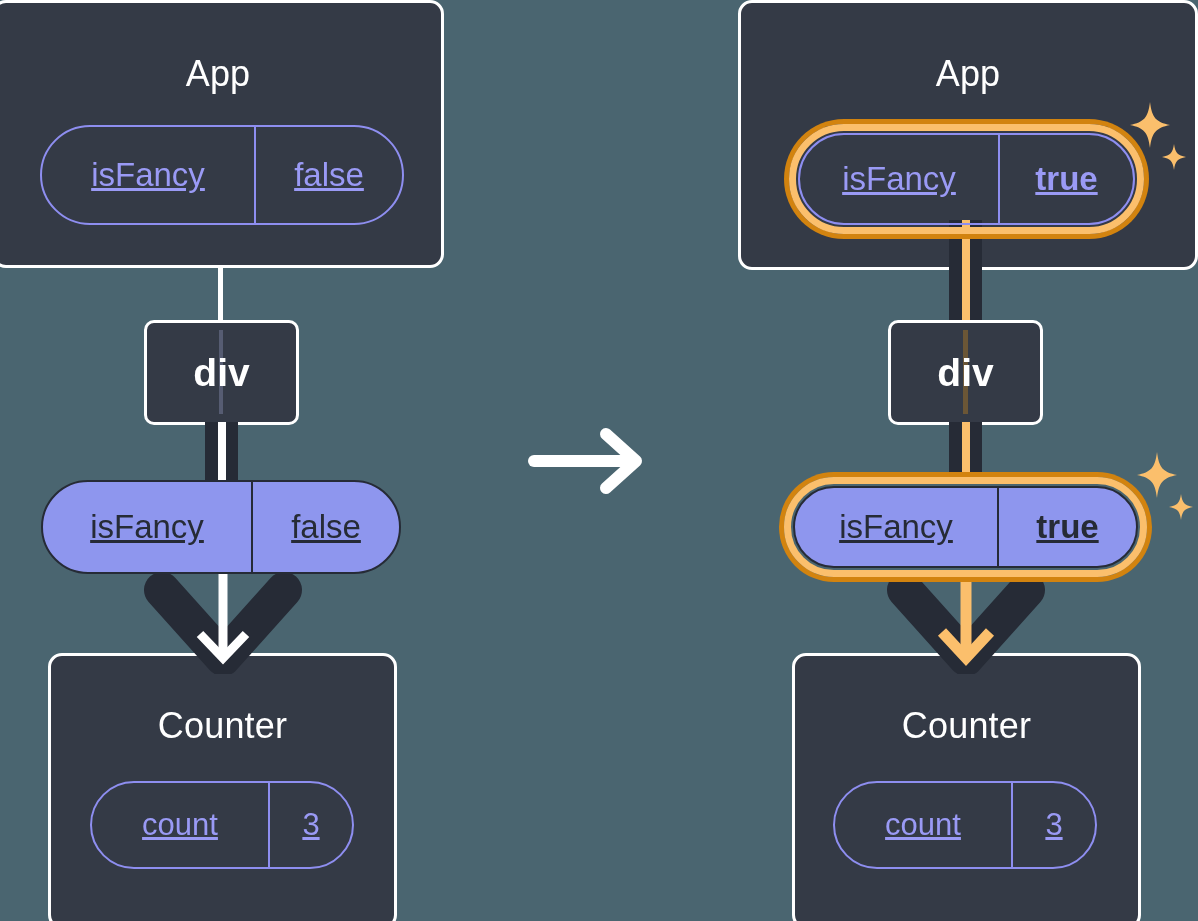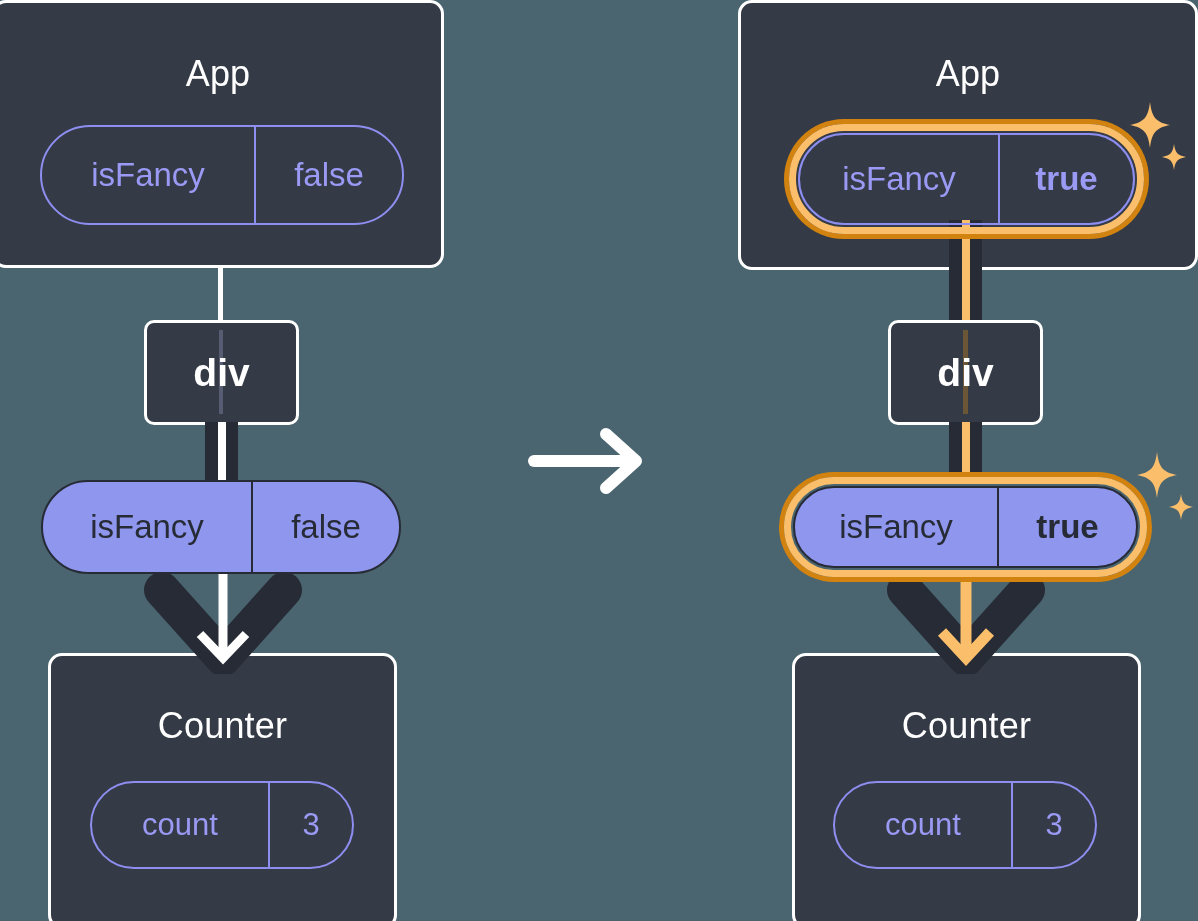--- a/index.html
+++ b/index.html
@@ -63,20 +63,21 @@
     display: flex;
     align-items: stretch;
     border-radius: 999px;
   }
   .pill .cell {
     display: flex;
     align-items: center;
     justify-content: center;
     box-sizing: border-box;
     white-space: nowrap;
+    text-decoration: underline;
   }
   .pill .cell.k { flex: 0 0 auto; }
   .pill .cell.v { flex: 1 1 auto; }
 
   
   .pill.outline {
     border: 2px solid #8e8ef0;
     background: transparent;
   }
   .pill.outline .cell { color: #9a9af5; }

